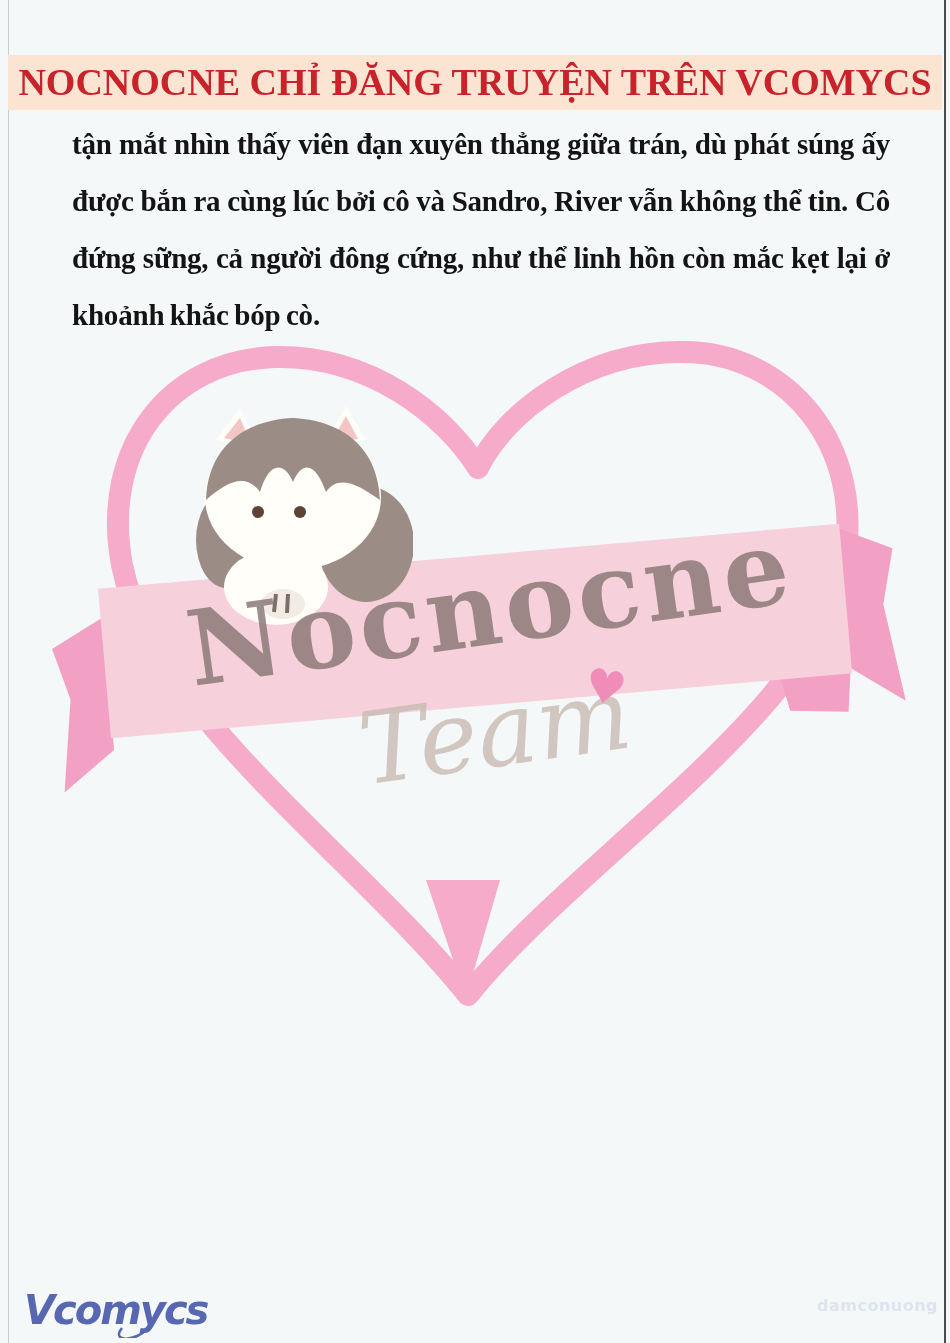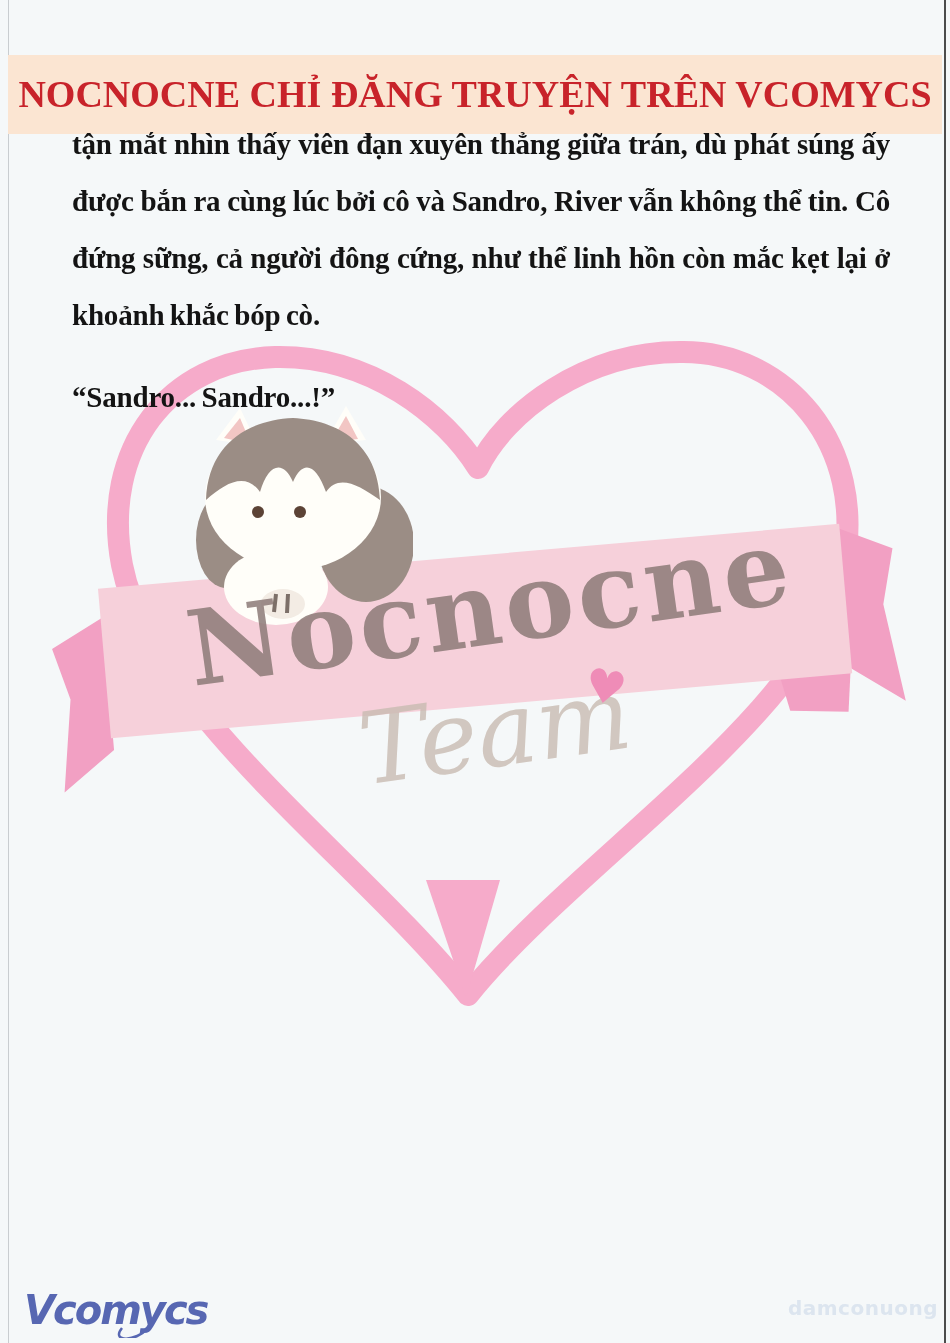--- a/index.html
+++ b/index.html
@@ -18,31 +18,31 @@
   .wm-team{position:absolute;left:295px;top:682px;width:400px;text-align:center;
            transform:rotate(-8deg);font-family:"DejaVu Serif",serif;font-style:italic;
            font-size:100px;line-height:1;color:#c9bcb2;opacity:.8;}
   .wm-small-heart{position:absolute;left:585px;top:664px;font-size:46px;line-height:1;
            color:#ef8cb7;transform:rotate(10deg);font-family:"DejaVu Sans",sans-serif;}
 
   
   .content{position:absolute;inset:0;z-index:5;}
   .header-band{position:absolute;top:55px;left:0;width:100%;text-align:center;}
   .header-band span{display:inline-block;background:#fbe5d2;color:#c8232a;
-           font-weight:bold;font-size:38px;line-height:47px;padding:16px 10px;text-align:right;}
+           font-weight:bold;font-size:38px;line-height:47px;padding:4px 10px;text-align:right;}
   .body-text{position:absolute;top:116px;left:72px;width:818px;text-align:justify;
            font-weight:bold;font-size:29px;line-height:57px;color:#141414;
            letter-spacing:-.2px;word-spacing:-1.5px;}
   .body-text p{margin:0 0 25px 0;}
 
   
   .footer{position:absolute;inset:0;z-index:6;}
   .vcomycs{position:absolute;left:22px;top:1283px;}
   .damconuong{position:absolute;right:12px;top:1296px;font-family:"DejaVu Sans",sans-serif;
-           font-weight:bold;font-size:20px;color:#dce5ef;letter-spacing:.5px;}
+           font-weight:bold;font-size:16px;color:#dce5ef;letter-spacing:.5px;}
 </style>
 </head>
 <body>
 
 <div class="page">
 
   <div class="edge-left"></div>
   <div class="edge-right"></div>
 
   <div class="watermark">
@@ -88,21 +88,20 @@
     <div class="wm-team">Team</div>
     <div class="wm-small-heart">♥</div>
   </div>
 
   <div class="content">
     <div class="header-band">
       <span>NOCNOCNE CHỈ ĐĂNG TRUYỆN TRÊN VCOMYCS</span>
     </div>
     <div class="body-text">
       <p>tận mắt nhìn thấy viên đạn xuyên thẳng giữa trán, dù phát súng ấy được bắn ra cùng lúc bởi cô và Sandro, River vẫn không thể tin. Cô đứng sững, cả người đông cứng, như thể linh hồn còn mắc kẹt lại ở khoảnh khắc bóp cò.</p>
-      <p>“Sandro... Sandro...!”</p>
     </div>
   </div>
 
   <div class="footer">
     <svg class="vcomycs" width="215" height="55" viewBox="0 0 215 55">
       <text x="2" y="41" font-family="DejaVu Sans, sans-serif" font-style="italic" font-weight="bold" font-size="40" fill="#5767b2" letter-spacing="-2">Vcomycs</text>
       <path d="M125,46 C115,58 88,60 100,45" stroke="#5767b2" stroke-width="2.5" fill="none"></path>
     </svg>
     <div class="damconuong">damconuong</div>
   </div>

